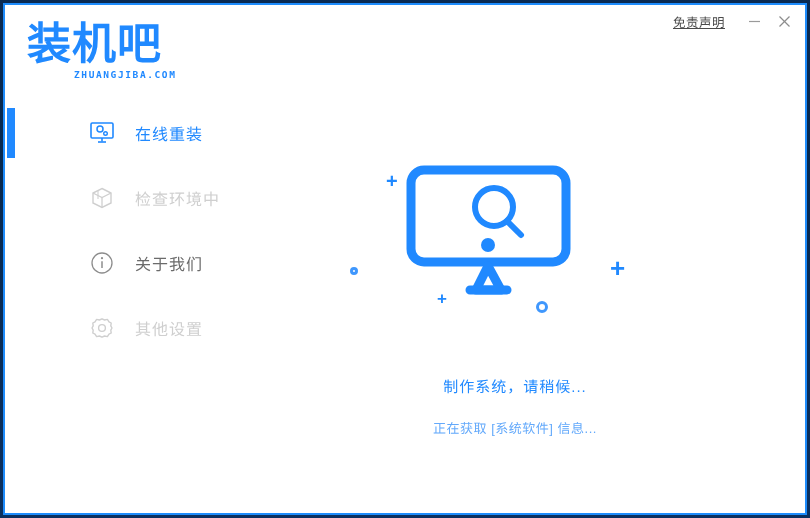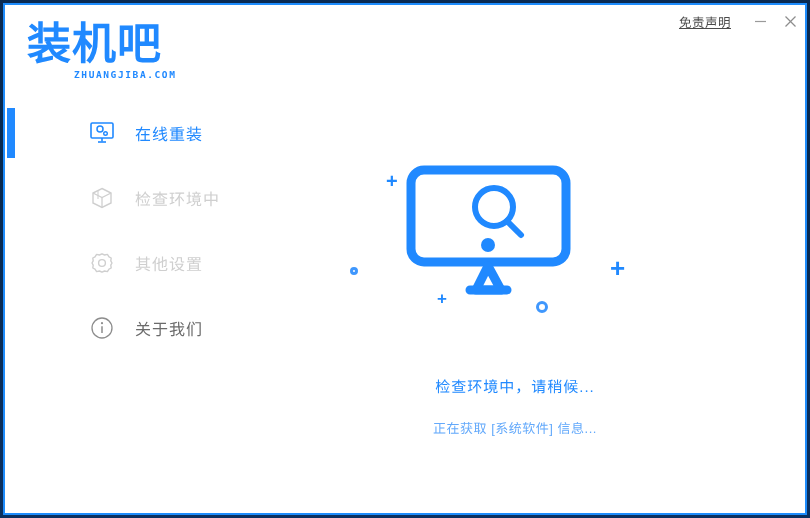--- a/index.html
+++ b/index.html
@@ -34,21 +34,21 @@
 
   
   .titlebar {
     position: absolute;
     left: 0; top: 0;
     width: 100%;
     height: 32px;
     display: flex;
     align-items: center;
     justify-content: flex-end;
-    padding-right: 0;
+    padding-right: 6px;
     background: transparent;
     z-index: 30;
   }
   .disclaimer-link {
     font-size: 12.5px;
     color: #4a4a4a;
     text-decoration: underline;
     cursor: pointer;
     margin-right: 14px;
     letter-spacing: 0.5px;
@@ -249,44 +249,44 @@
           <svg width="24" height="24" viewBox="0 0 24 24">
             <path d="M12 2.5 L21 7 L21 17 L12 21.5 L3 17 L3 7 Z" fill="none" stroke="#cfcfcf" stroke-width="1.4"></path>
             <path d="M3 7 L12 11.5 L21 7" fill="none" stroke="#cfcfcf" stroke-width="1.3"></path>
             <path d="M12 11.5 L12 21.5" fill="none" stroke="#cfcfcf" stroke-width="1.3"></path>
             <path d="M8 4.7 L8 13" fill="none" stroke="#cfcfcf" stroke-width="1.1"></path>
           </svg>
         </span>
         <span class="sidebar-label">检查环境中</span>
       </div>
 
+      <div class="sidebar-item semi">
+
+        <span class="sidebar-icon">
+          <svg width="24" height="24" viewBox="0 0 24 24">
+            <circle cx="12" cy="12" r="10" fill="none" stroke="#8d8d8d" stroke-width="1.3"></circle>
+            <circle cx="12" cy="7.2" r="1.1" fill="#8d8d8d"></circle>
+            <line x1="12" y1="10.3" x2="12" y2="17" stroke="#8d8d8d" stroke-width="1.5"></line>
+          </svg>
+        </span>
+        <span class="sidebar-label">关于我们</span>
+      </div>
+
       <div class="sidebar-item dim">
 
         <span class="sidebar-icon">
           <svg width="24" height="24" viewBox="0 0 24 24">
             <path d="M9.6 2.6 h4.8 l0.5 2.3 2.4 1.0 2.0 -1.3 3.4 3.4 -1.3 2.0 1.0 2.4 2.3 0.5 v4.8" fill="none" stroke="none"></path>
             <path d="M12 2.8 L14.6 4.0 L17.4 3.4 L19.0 5.8 L21.2 7.0 L20.8 9.8 L22 12 L20.8 14.2 L21.2 17 L19.0 18.2 L17.4 20.6 L14.6 20 L12 21.2 L9.4 20 L6.6 20.6 L5 18.2 L2.8 17 L3.2 14.2 L2 12 L3.2 9.8 L2.8 7 L5 5.8 L6.6 3.4 L9.4 4.0 Z" fill="none" stroke="#cfcfcf" stroke-width="1.4" stroke-linejoin="round"></path>
             <circle cx="12" cy="12" r="3.4" fill="none" stroke="#cfcfcf" stroke-width="1.4"></circle>
           </svg>
         </span>
         <span class="sidebar-label">其他设置</span>
       </div>
 
-      <div class="sidebar-item semi">
-
-        <span class="sidebar-icon">
-          <svg width="24" height="24" viewBox="0 0 24 24">
-            <circle cx="12" cy="12" r="10" fill="none" stroke="#8d8d8d" stroke-width="1.3"></circle>
-            <circle cx="12" cy="7.2" r="1.1" fill="#8d8d8d"></circle>
-            <line x1="12" y1="10.3" x2="12" y2="17" stroke="#8d8d8d" stroke-width="1.5"></line>
-          </svg>
-        </span>
-        <span class="sidebar-label">关于我们</span>
-      </div>
-
     </nav>
 
     <main class="main-content">
 
       <div class="illustration-wrap">
 
         <span class="deco deco-plus" style="left:36px; top:6px; font-size:20px;">+</span>
         <span class="deco deco-plus" style="left:87px; top:125px; font-size:17px;">+</span>
         <span class="deco deco-plus" style="left:260px; top:90px; font-size:26px;">+</span>
 
@@ -297,20 +297,20 @@
           <rect x="5" y="5" width="155" height="92" rx="13" ry="13" fill="none" stroke="#2089ff" stroke-width="9"></rect>
           <circle cx="88" cy="42" r="19" fill="none" stroke="#2089ff" stroke-width="6"></circle>
           <line x1="101" y1="56" x2="115" y2="70" stroke="#2089ff" stroke-width="6" stroke-linecap="round"></line>
           <circle cx="82" cy="80" r="7" fill="#2089ff"></circle>
           <path d="M70 125 L82 101 L95 125 Z" fill="none" stroke="#2089ff" stroke-width="9" stroke-linejoin="round"></path>
           <line x1="64" y1="125" x2="101" y2="125" stroke="#2089ff" stroke-width="9" stroke-linecap="round"></line>
         </svg>
       </div>
 
       <div class="status-block">
-        <div class="status-primary">检查环境中，请稍候...</div>
+        <div class="status-primary">制作系统，请稍候...</div>
         <div class="status-secondary">正在获取 [系统软件] 信息...</div>
       </div>
 
     </main>
 
   </div>
 </div>
 
 </body></html>

